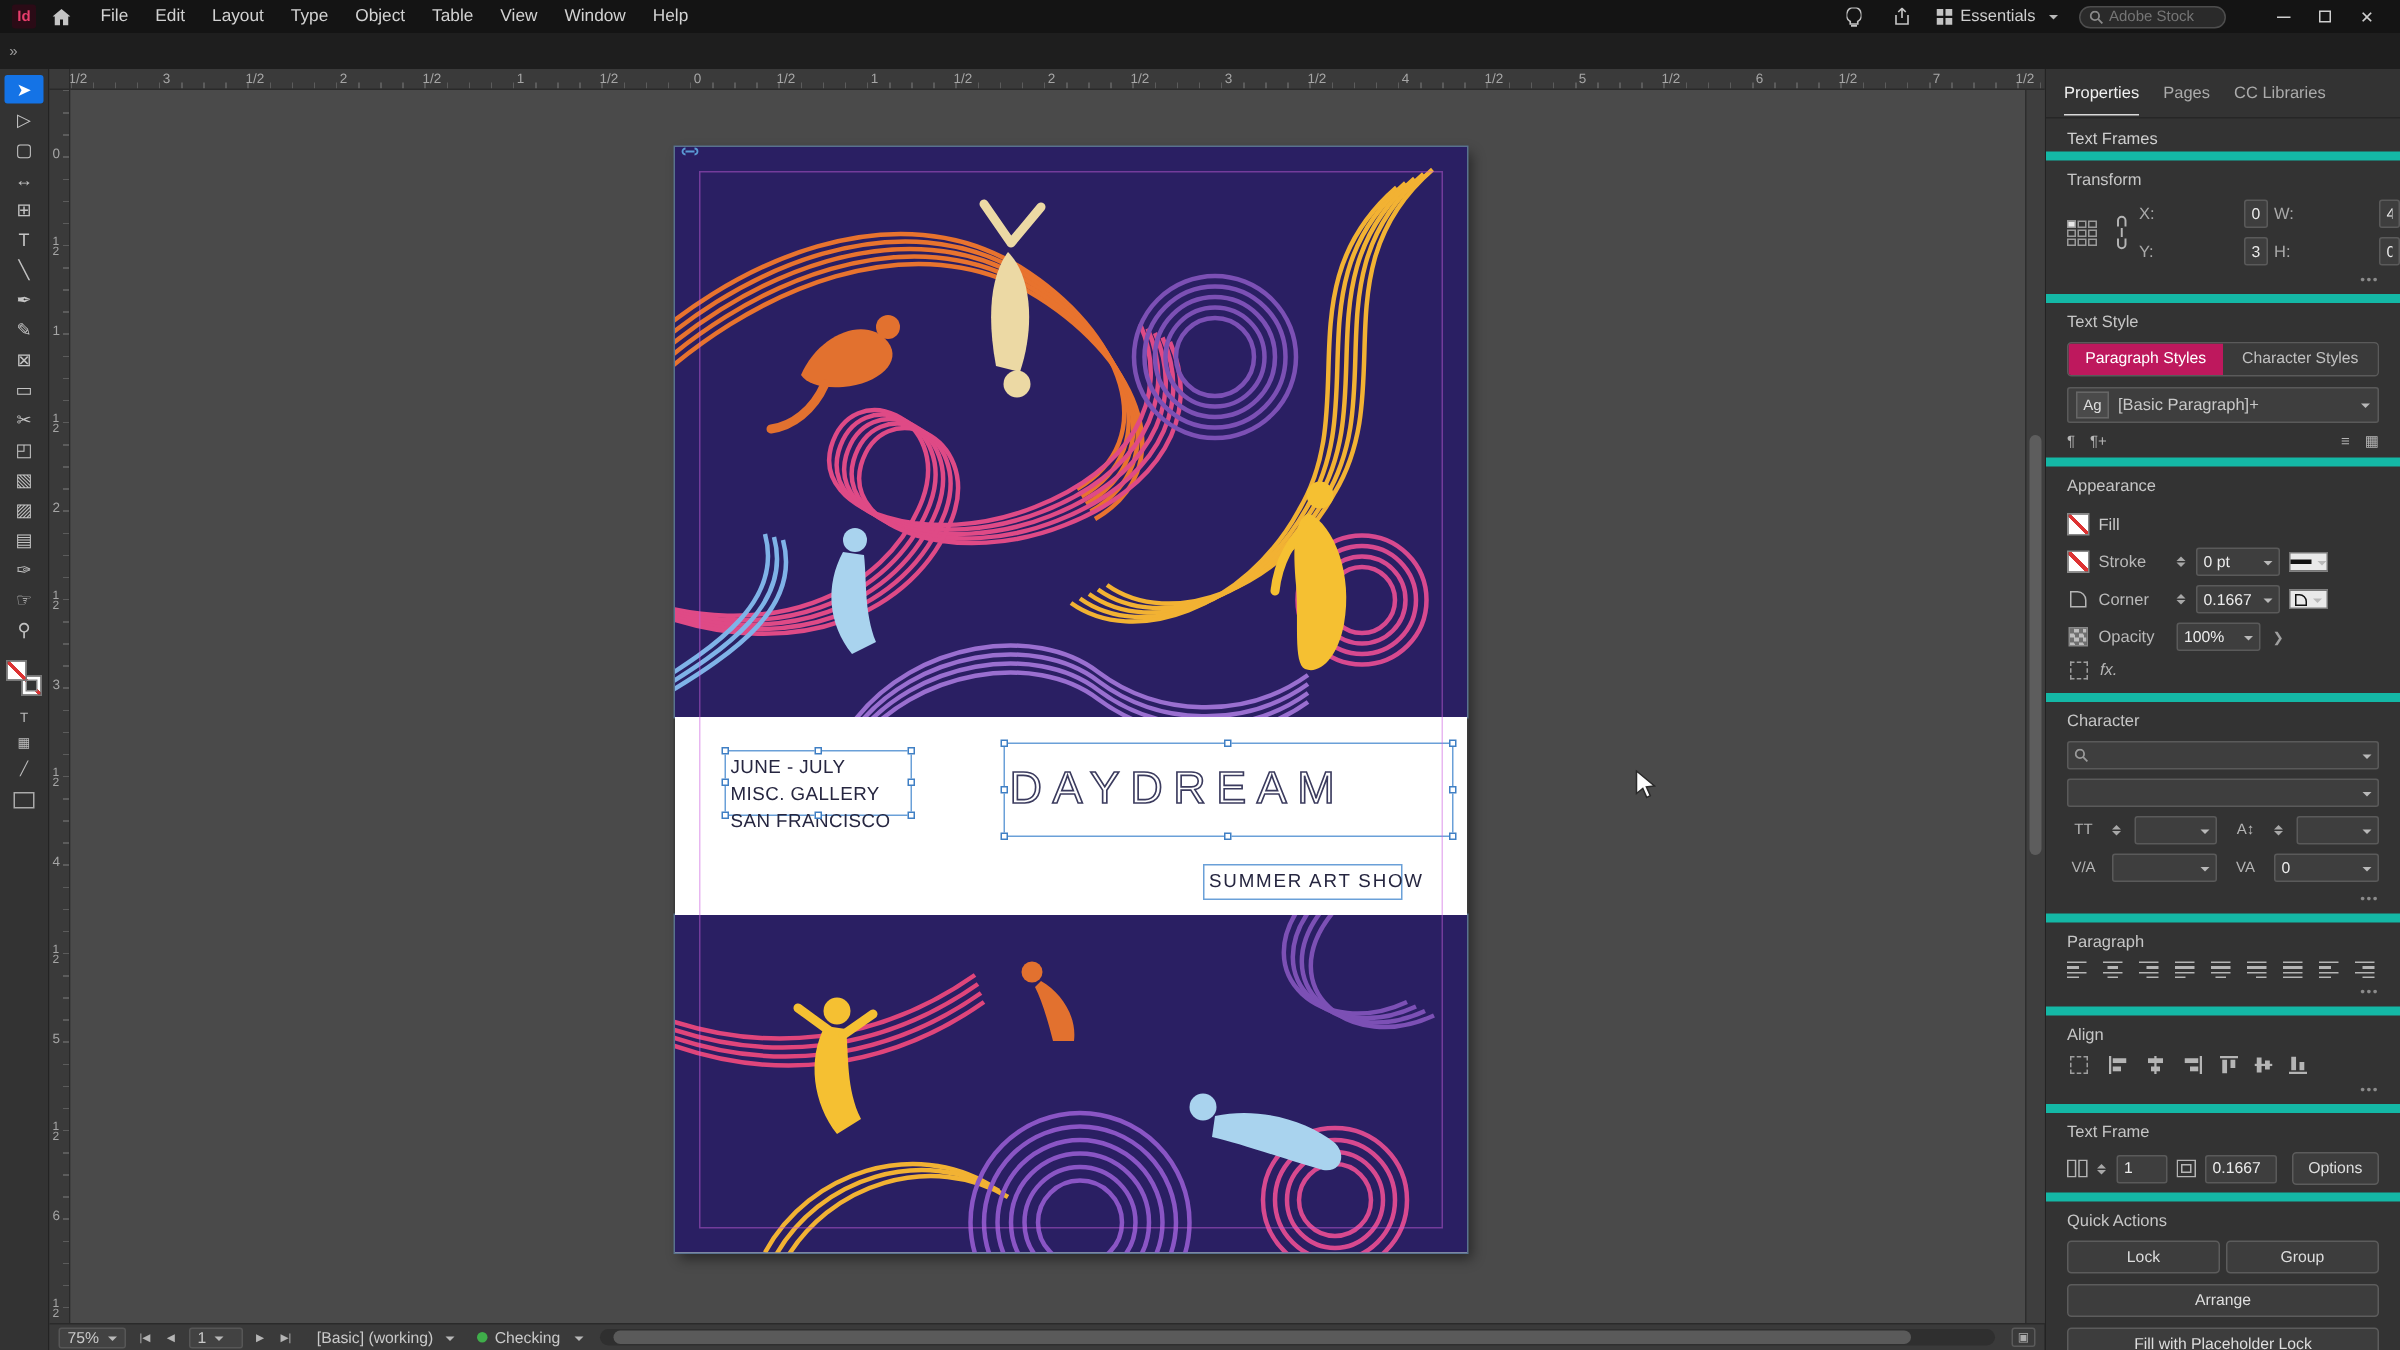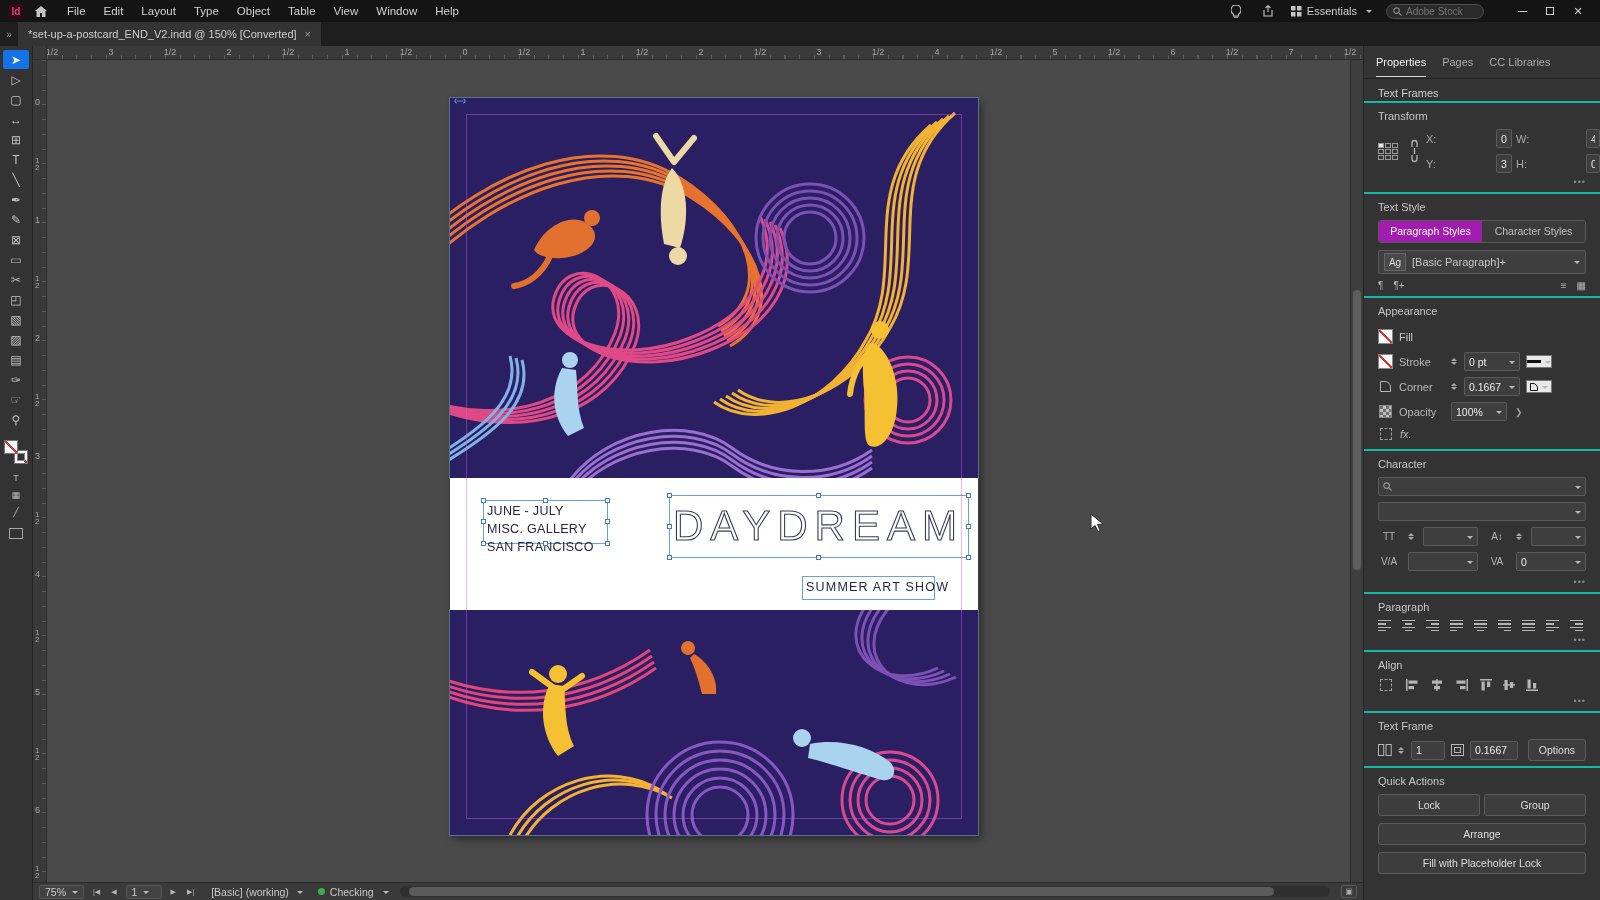--- a/index.html
+++ b/index.html
@@ -74,21 +74,21 @@
   .band{position:absolute;left:0;top:380px;width:528px;height:132px;background:#fff}
   .margin-guide{position:absolute;inset:16px;border:1px solid rgba(205,95,225,.45);pointer-events:none}
   .tf{position:absolute;border:1px solid #6aa0d8}
   .tf .h{position:absolute;width:5px;height:5px;background:#fff;border:1px solid #3f7fc4}
   .h-tl{left:-3px;top:-3px}.h-tm{left:50%;top:-3px;margin-left:-3px}.h-tr{right:-3px;top:-3px}
   .h-ml{left:-3px;top:50%;margin-top:-3px}.h-mr{right:-3px;top:50%;margin-top:-3px}
   .h-bl{left:-3px;bottom:-3px}.h-bm{left:50%;bottom:-3px;margin-left:-3px}.h-br{right:-3px;bottom:-3px}
   .tf-info{left:33px;top:402px;width:125px;height:44px;padding:1px 0 0 3px;
     font-size:12.5px;line-height:18px;letter-spacing:.3px;color:#262640}
   .tf-title{left:219px;top:397px;width:300px;height:63px;overflow:visible}
-  .daydream-text{font-size:42px;line-height:60px;letter-spacing:7px;color:#3b3b5e;padding-left:3px;white-space:nowrap;
+  .daydream-text{font-size:30px;line-height:60px;letter-spacing:7px;color:#3b3b5e;padding-left:3px;white-space:nowrap;
     -webkit-text-fill-color:transparent;-webkit-text-stroke:1.1px #3b3b5e}
   .tf-sub{left:352px;top:478px;width:133px;height:24px;font-size:12.5px;line-height:20px;letter-spacing:1.2px;color:#262640;padding-left:3px;white-space:nowrap}
   .page-badge{position:absolute;left:4px;top:-1px}
   .cursor{position:absolute;left:1043px;top:453px;pointer-events:none;z-index:50}
 
   
   .status{height:18px;background:#3a3a3a;border-top:1px solid #2a2a2a;display:flex;align-items:center;gap:7px;
     padding:0 6px;font-size:10.5px;color:#c9c9c9;flex:0 0 auto}
   .sbox{display:flex;align-items:center;background:#424242;border:1px solid #565656;height:14px;padding:0 5px;border-radius:2px;gap:2px}
   .navbtn{font-size:7px;color:#b5b5b5;padding:0 2px}
@@ -96,21 +96,21 @@
   .hscroll{flex:1;height:11px;background:#2f2f2f;border-radius:6px;position:relative;margin:0 4px}
   .hthumb{position:absolute;top:1px;bottom:1px;left:1%;width:93%;background:#5a5a5a;border-radius:5px}
   .corner-btn{width:16px;height:13px;border:1px solid #5a5a5a;border-radius:2px;display:flex;align-items:center;justify-content:center;font-size:8px;color:#aaa}
 
   
   .rpanel{width:237px;background:#333;border-left:1px solid #232323;display:flex;flex-direction:column;flex:0 0 auto;overflow:hidden}
   .ptabs{height:30px;display:flex;align-items:center;gap:16px;padding:16px 12px;border-bottom:1px solid #262626;flex:0 0 auto}
   .ptab{color:#ababab;font-size:11px;height:30px;line-height:30px}
   .ptab.active{color:#f1f1f1;border-bottom:1px solid #d9d9d9}
   .sel-type{padding:8px 14px 2px;color:#cfcfcf}
-  .sec{padding:7px 14px 5px;border-top:2px solid #14b8a6}
+  .sec{padding:7px 14px 5px;border-top:6px solid #14b8a6}
   .sec:first-of-type{border-top:none}
   .sec-title{color:#c6c6c6;margin-bottom:7px}
   .more{color:#8b8b8b;text-align:right;letter-spacing:1px;font-size:9px;margin-top:4px}
   .fld{display:flex;align-items:center;height:19px;background:#3e3e3e;border:1px solid #5a5a5a;border-radius:2px;
     color:#ececec;padding:0 4px;font-size:10.5px;gap:3px;min-width:0}
   .fld .val{flex:1;overflow:hidden;white-space:nowrap}
   .lab{color:#a9a9a9}
   .stp{display:flex;flex-direction:column;gap:1px;margin-right:1px}
   .stp i{width:0;height:0;border:3px solid transparent}
   .stp i:first-child{border-bottom-color:#a8a8a8;border-top-width:0}
@@ -118,21 +118,21 @@
   .plink{color:#b9b9b9;}
   
   .tr-grid{display:grid;grid-template-columns:26px 14px 66px 16px 66px 14px;gap:6px 4px;align-items:center}
   .proxy{display:grid;grid-template-columns:repeat(3,6px);grid-template-rows:repeat(3,5px);gap:1px;grid-row:1/3}
   .proxy i{border:1px solid #9a9a9a;background:transparent}
   .proxy i.on{background:#e8e8e8}
   .chain{grid-row:1/3}
   
   .seg{display:flex;border:1px solid #5a5a5a;border-radius:3px;overflow:hidden;margin-bottom:7px}
   .segbtn{flex:1;height:21px;line-height:21px;text-align:center;color:#c0c0c0;background:#3a3a3a;font-size:10.5px}
-  .segbtn.active{background:#a21caf;color:#fff}
+  .segbtn.active{background:#be185d;color:#fff}
   .style-combo{display:flex;align-items:center;gap:6px;height:24px;background:#3e3e3e;border:1px solid #5a5a5a;border-radius:2px;padding:0 5px;margin-bottom:6px}
   .ag{width:22px;height:18px;background:#4a4a4a;border:1px solid #666;display:flex;align-items:center;justify-content:center;color:#ddd;font-size:10px}
   .iconrow{display:flex;gap:10px;align-items:center;color:#b5b5b5}
   .mini-icon{font-size:10px;color:#b5b5b5}
   
   .ap-row{display:flex;align-items:center;gap:6px;height:25px}
   .sw-none{width:15px;height:15px;border:1px solid #888;background:linear-gradient(to top right,#fff 43%,#d33 43%,#d33 57%,#fff 57%)}
   .ap-label{width:46px}
   .line-sw{width:26px;height:13px;background:#e9e9e9;border:1px solid #777;display:flex;align-items:center;justify-content:center}
   .line-sw i{display:block;width:18px;height:3px;background:#111}
@@ -222,24 +222,20 @@
         <div class="winbtn">
             <span class="wb-max"></span>
           </div>
         <div class="winbtn">✕</div>
       </div>
     </div>
   </div>
 
   <div class="tabbar">
     <div class="dock-chev">»</div>
-    <div class="doctab">
-      <span>*set-up-a-postcard_END_V2.indd @ 150% [Converted]</span>
-      <span class="tab-close">×</span>
-    </div>
   </div>
 
   <div class="workrow">
 
     <div class="ltool">
       <div id="tools" style="display:flex;flex-direction:column;align-items:center;gap:1px">
           <div class="tool active">➤</div>
           <div class="tool">▷</div>
           <div class="tool">▢</div>
           <div class="tool">↔</div>

